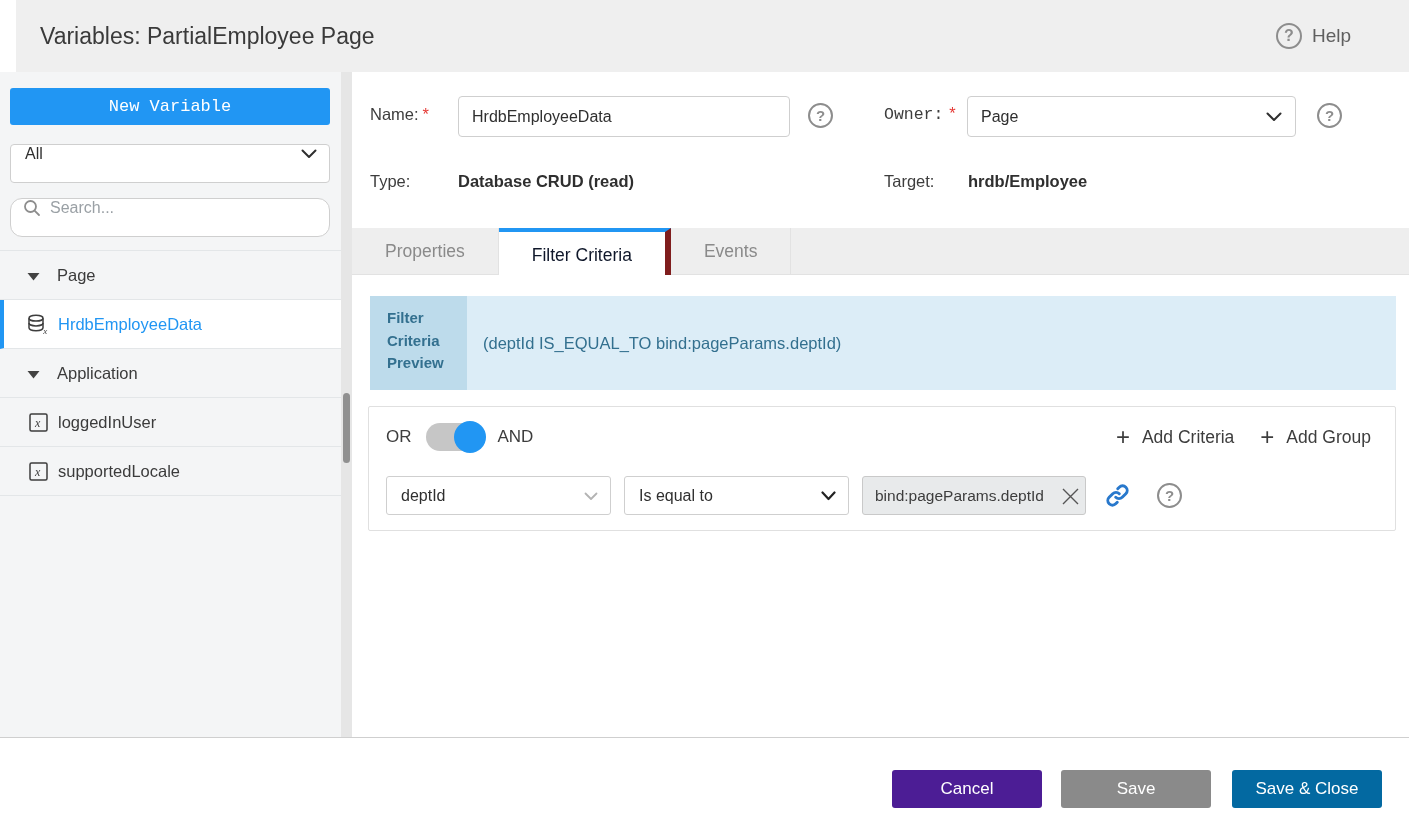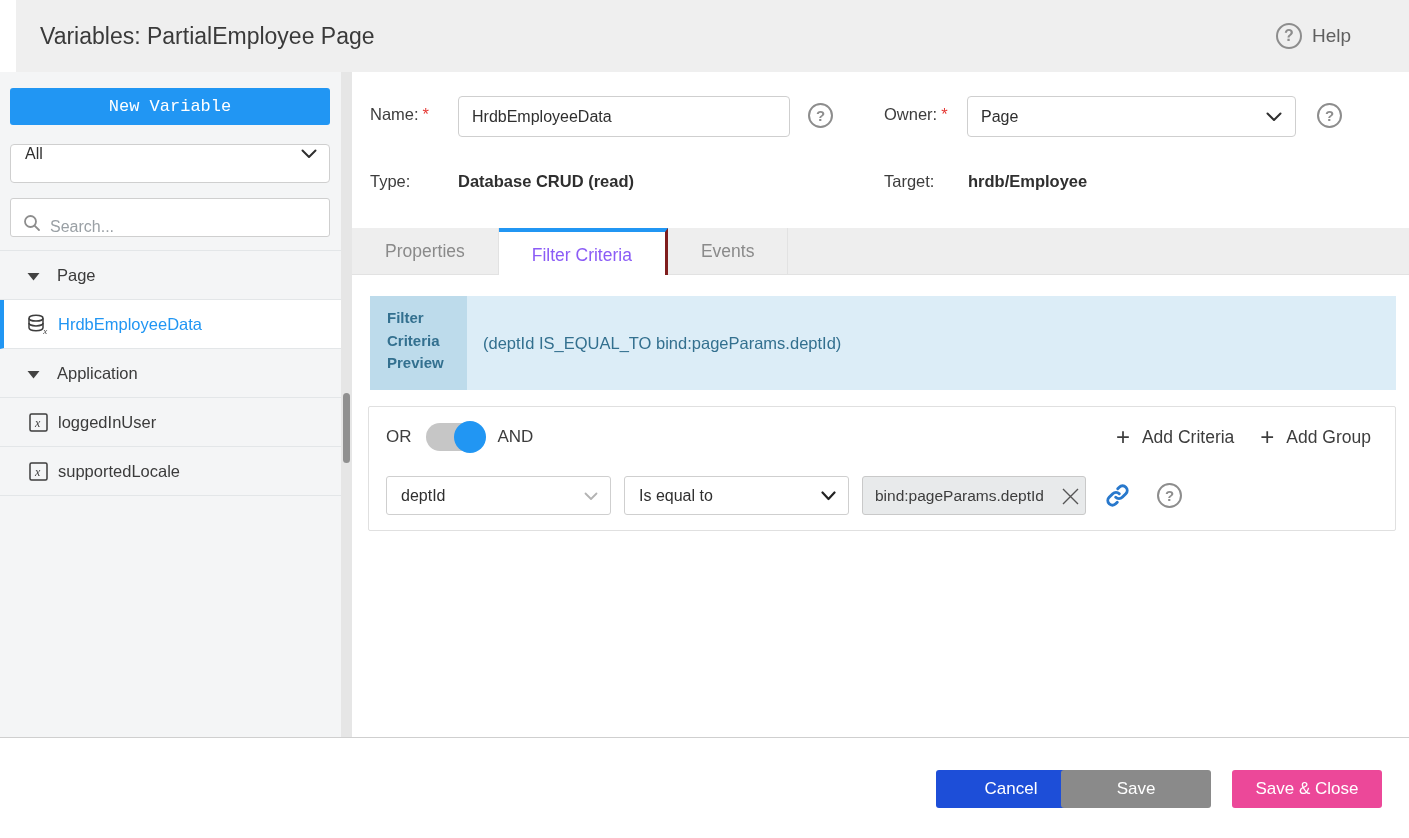--- a/index.html
+++ b/index.html
@@ -23,22 +23,22 @@
              background:#f4f5f6; }
   .btn-new-variable { display:block; margin:16px 0 0 10px; width:320px; height:37px;
                       background:#2196f3; color:#fff; border:none; border-radius:3px;
                       font-size:17px; font-family:Liberation Mono, monospace; cursor:pointer; }
   .sb-select { margin:19px 0 0 10px; width:320px; height:39px; background:#fff;
                border:1px solid #cfcfcf; border-radius:4px; display:flex;
                align-items:flex-start; padding:0 14px; font-size:16px; color:#2f2f2f;
                cursor:pointer; position:relative; }
   .sb-select .chev { position:absolute; right:12px; }
   .sb-search { margin:15px 0 0 10px; width:320px; height:39px; background:#fff;
-               border:1px solid #cfcfcf; border-radius:3px; display:flex;
-               align-items:flex-end; padding:0 12px; }
+               border:1px solid #cfcfcf; border-radius:12px; display:flex;
+               align-items:flex-start; padding:0 12px; }
   .sb-search input { border:none; outline:none; flex:1; font-size:16px;
                      font-family:inherit; margin-left:9px; color:#3b3b3b; background:transparent; }
   .sb-search input::placeholder { color:#9aa0a5; }
 
   .tree { margin-top:13px; border-top:1px solid #e3e6e8; width:341px; }
   .tree-row { height:49px; display:flex; align-items:center; border-bottom:1px solid #e3e6e8;
               padding-left:27px; cursor:pointer; font-size:16.5px; color:#3b3b3b; }
   .tree-row .tri { margin-right:17px; }
   .tree-row .ticon { width:22px; margin-right:9px; display:flex; justify-content:center; }
   .tree-row.selected { background:#fff; border-left:4px solid #2196f3; padding-left:23px;
@@ -64,22 +64,22 @@
   .fValue { position:absolute; font-size:16.5px; font-weight:bold; color:#2f2f2f; }
   .help-sm { position:absolute; width:25px; height:25px; border:2px solid #8d8d8d;
              border-radius:50%; color:#8d8d8d; font-size:15px; display:flex;
              align-items:center; justify-content:center; font-weight:bold; cursor:pointer; }
 
   
   .tabbar { position:absolute; left:0; top:156px; width:1057px; height:47px;
             background:#eeeeee; display:flex; border-bottom:1px solid #e2e2e2; }
   .tab { height:47px; display:flex; align-items:center; padding:0 33px;
          font-size:17.5px; color:#8a8a8a; cursor:pointer; border-right:1px solid #e2e2e2; }
-  .tab.active { background:#fff; color:#8b5cf6; border-top:4px solid #2196f3;
-                padding-top:4px; border-right:3px solid #7f1d1d; }
+  .tab.active { background:#fff; color:#0f172a; border-top:4px solid #2196f3;
+                padding-top:4px; border-right:6px solid #7f1d1d; }
 
   
   .preview { position:absolute; left:18px; top:224px; width:1026px; height:94px;
              display:flex; }
   .preview-label { width:97px; background:#bddbeb; color:#33708f; font-weight:bold;
                    font-size:15px; line-height:1.5; padding:11px 16px 0 17px; }
   .preview-value { flex:1; background:#dcedf7; color:#33708f; font-size:16.5px;
                    display:flex; align-items:center; padding-left:16px; }
 
   
@@ -112,23 +112,23 @@
   .link-icon { margin-left:18px; cursor:pointer; display:flex; }
   .crit-help { margin-left:26px; width:25px; height:25px; border:2px solid #8d8d8d;
                border-radius:50%; color:#8d8d8d; font-size:15px; display:flex;
                align-items:center; justify-content:center; font-weight:bold; cursor:pointer; }
 
   
   .divider { position:absolute; left:0; top:737px; width:1409px; height:1px; background:#cfcfcf; }
   .footer { position:absolute; left:0; top:738px; width:1409px; height:100px; background:#fff; }
   .fbtn { position:absolute; top:32px; width:150px; height:38px; border:none;
           border-radius:3px; color:#fff; font-size:17px; font-family:inherit; cursor:pointer; }
-  .btn-cancel { left:936px; background:#1d4ed8; }
+  .btn-cancel { left:892px; background:#4c1d95; }
   .btn-save { left:1061px; background:#8a8a8a; }
-  .btn-saveclose { left:1232px; background:#ec4899; }
+  .btn-saveclose { left:1232px; background:#0369a1; }
 </style>
 </head>
 <body>
 
 <div class="app">
 
   <div class="header">
     <div class="header-title">Variables: PartialEmployee Page</div>
     <div class="header-help">
       <span class="help-circle">?</span>
@@ -216,21 +216,21 @@
   </div>
 
   <div class="main">
 
     <div class="fLabel" style="left:18px; top:33px;">
       <span>Name:</span><span class="req">*</span>
     </div>
     <input class="fInput" style="left: 106px; top: 24px; width: 332px;" value="HrdbEmployeeData">
     <div class="help-sm" style="left:456px; top:31px;">?</div>
 
-    <div class="fLabel" style="left:532px; top:33px;">
+    <div class="fLabel" style="left:532px; top:33px;font-family:Liberation Mono, monospace;">
       <span>Owner:</span><span class="req">*</span>
     </div>
     <div class="fSelect" style="left:615px; top:24px; width:329px;">
       <span>Page</span>
       <span class="chev">
         <svg width="16" height="10" viewBox="0 0 16 10">
             <path d="M1.5 1.5 L8 8 L14.5 1.5" fill="none" stroke="#2f2f2f" stroke-width="2" stroke-linecap="round" stroke-linejoin="round"></path>
           </svg>
       </span>
     </div>

